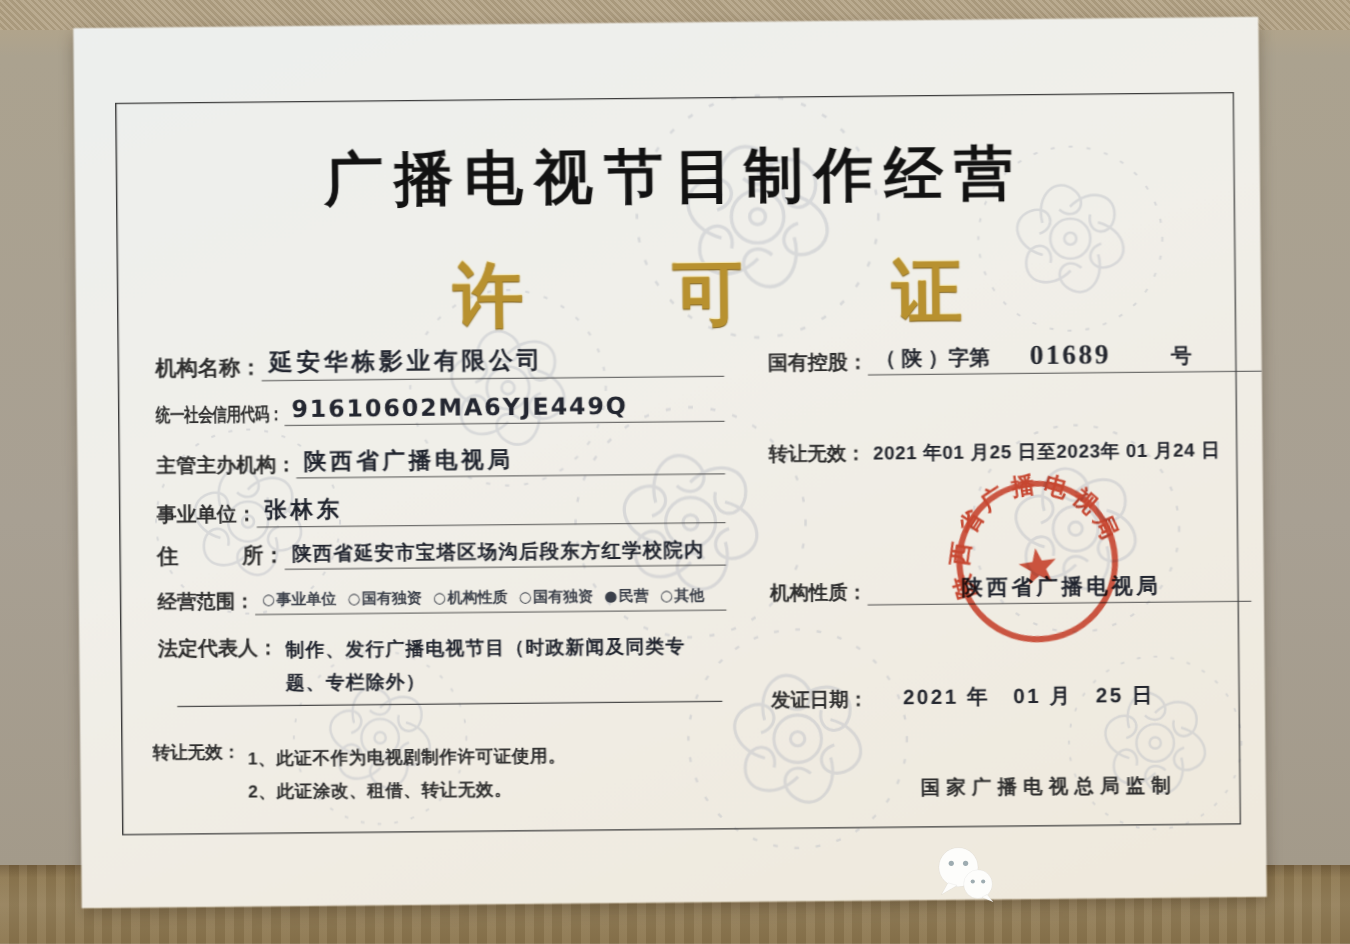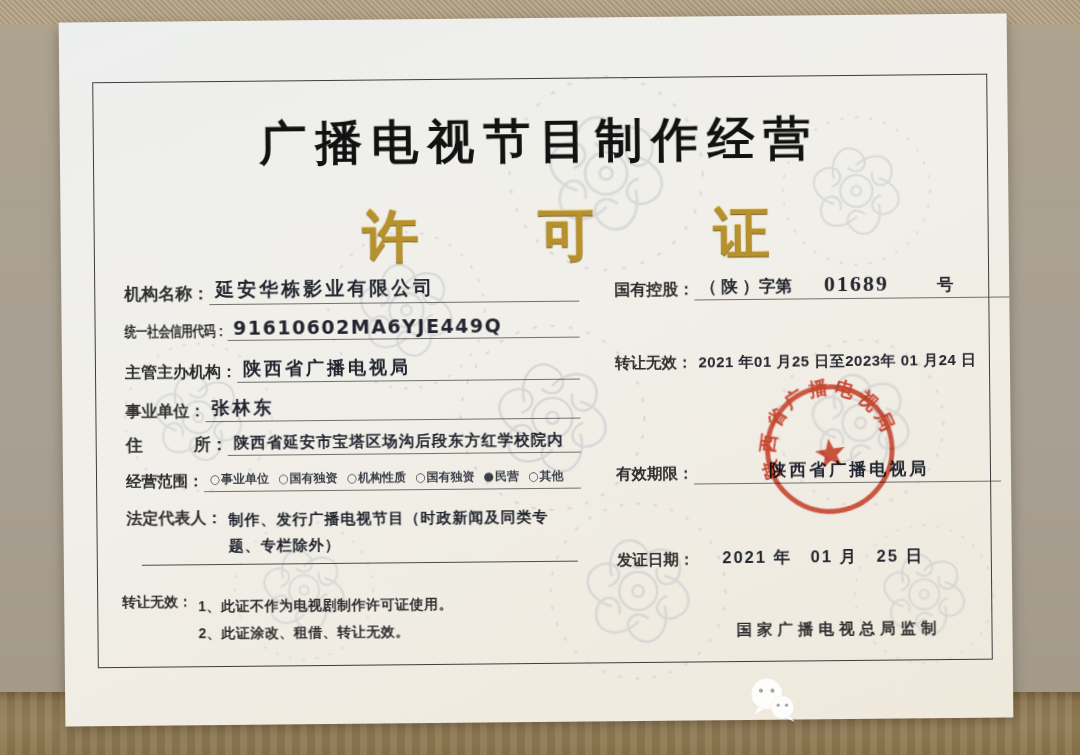--- a/index.html
+++ b/index.html
@@ -188,21 +188,21 @@
       <span class="suffix">号</span>
     </span>
   </div>
 
   <div class="row r-validity">
     <span class="lbl">转让无效：</span>
     <span class="val">2021 年01 月25 日至2023年 01 月24 日</span>
   </div>
 
   <div class="row r-issuer">
-    <span class="lbl">有效期限：</span>
+    <span class="lbl">机构性质：</span>
     <span class="val script">陕西省广播电视局</span>
   </div>
 
   <div class="row r-date">
     <span class="lbl">发证日期：</span>
     <span class="val">2021 年　01 月　25 日</span>
   </div>
 
   <div class="r-madeby">国家广播电视总局监制</div>
 

